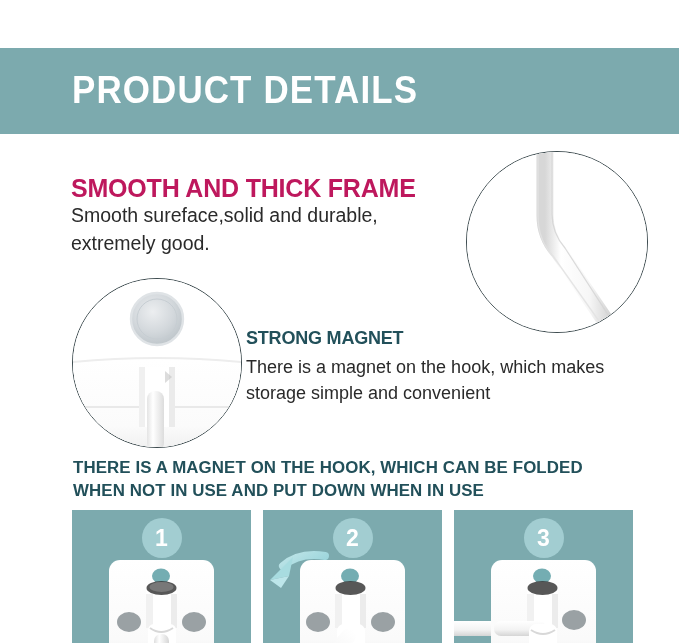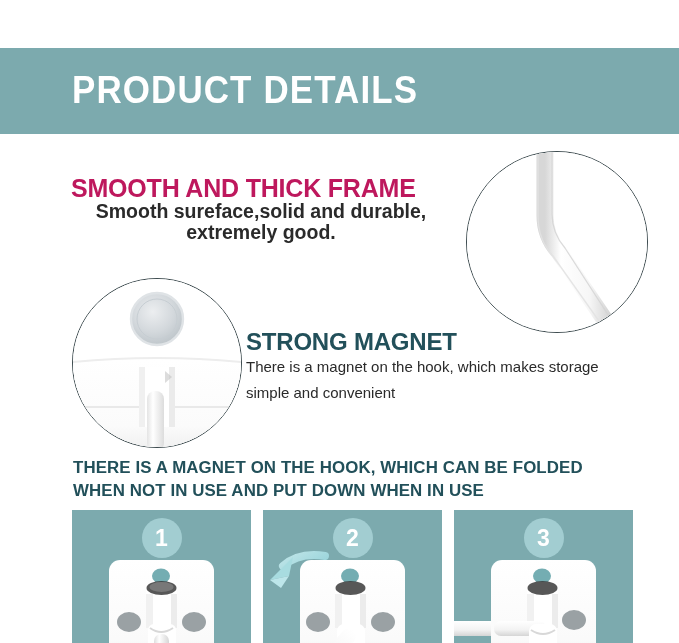--- a/index.html
+++ b/index.html
@@ -53,44 +53,43 @@
     letter-spacing: -0.2px;
     white-space: nowrap;
   }
   .sec1-body {
     position: absolute;
     left: 71px;
     top: 153px;
     width: 380px;
     color: #2a2a2a;
     font-size: 19.5px;
-    line-height: 21px;
-    font-weight: 700;
-    text-align: center;
+    line-height: 28px;
+    font-weight: 400;
   }
 
   
   .sec2-heading {
     position: absolute;
     left: 246px;
     top: 280px;
     color: #22505a;
-    font-size: 24px;
+    font-size: 18px;
     font-weight: bold;
     letter-spacing: -0.2px;
     white-space: nowrap;
     text-align: right;
   }
   .sec2-body {
     position: absolute;
     left: 246px;
     top: 306px;
     width: 400px;
     color: #2a2a2a;
-    font-size: 15px;
+    font-size: 18px;
     line-height: 26px;
     font-weight: 500;
   }
 
   
   .circle-photo {
     position: absolute;
     border-radius: 50%;
     border: 1px solid #3c4a4e;
     background: #ffffff;

